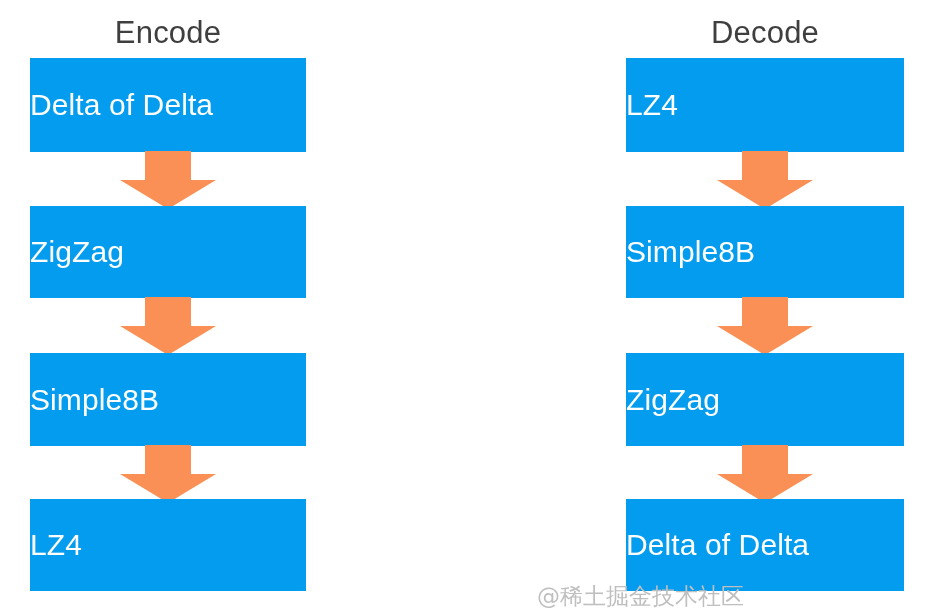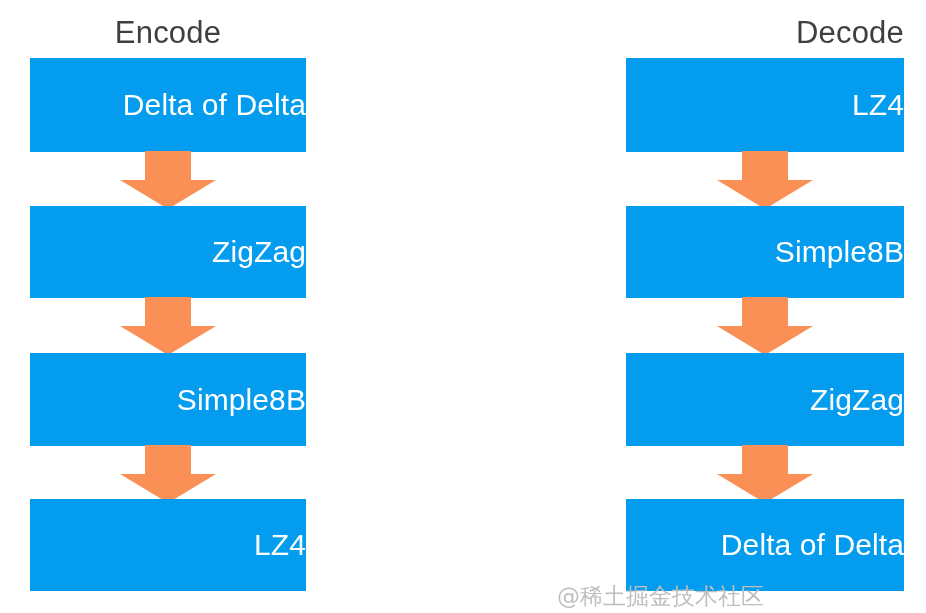--- a/index.html
+++ b/index.html
@@ -13,45 +13,44 @@
     background: #ffffff;
     font-family: "Liberation Sans", "DejaVu Sans", sans-serif;
     overflow: hidden;
   }
 
   .canvas {
     position: relative;
     width: 760px;
     height: 613px;
     background: #ffffff;
-    padding-left: 20px;
   }
 
   
   .col-title {
     position: absolute;
     top: 14px;
     font-size: 31px;
     line-height: 38px;
     font-weight: 400;
     color: #3f3f3f;
     letter-spacing: 0.2px;
     text-align: center;
     white-space: nowrap;
   }
   .col-title.left  { left: 30px;  width: 276px; }
-  .col-title.right { left: 626px; width: 278px; text-align: right; }
+  .col-title.right { left: 626px; width: 278px; }
 
   
   .stage-box {
     position: absolute;
     background: #039cee;
     display: flex;
     align-items: center;
-    justify-content: flex-end;
+    justify-content: flex-start;
     box-sizing: border-box;
   }
   .stage-label {
     color: #ffffff;
     font-size: 30px;
     line-height: 34px;
     font-weight: 400;
     letter-spacing: 0.1px;
     white-space: nowrap;
   }

